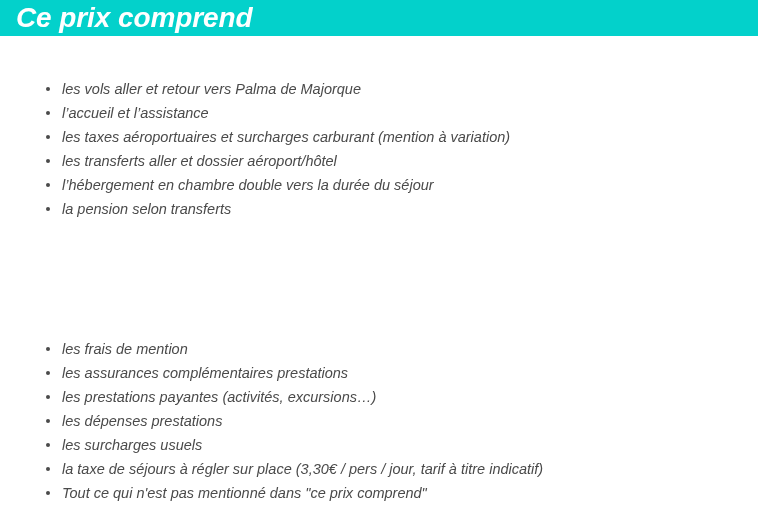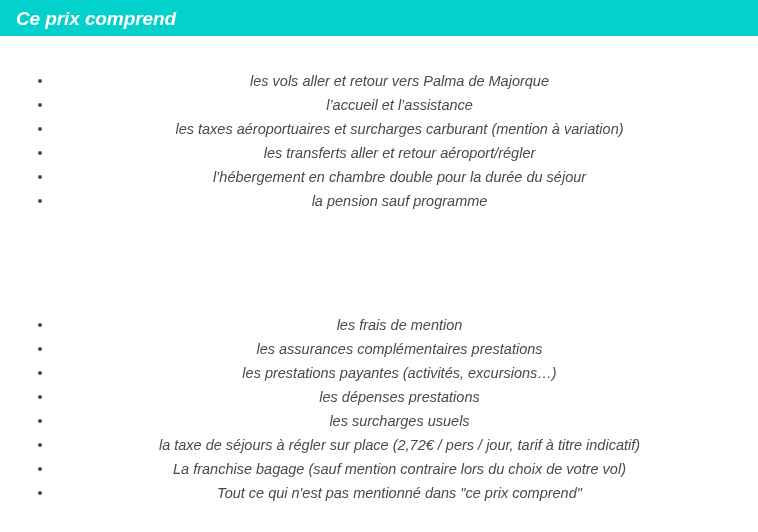--- a/index.html
+++ b/index.html
@@ -22,31 +22,30 @@
   .section-header {
     background: #03d1cb;
     height: 36px;
     display: flex;
     align-items: center;
     padding: 0 0 0 16px;
     box-sizing: border-box;
   }
   .section-header-title {
     color: #ffffff;
-    font-size: 19px;
+    font-size: 28px;
     font-weight: bold;
     font-style: italic;
     letter-spacing: -0.1px;
     line-height: 1;
     white-space: nowrap;
   }
   .section-body {
     padding: 9px;
-    margin: 4px;
-    text-align: center;
+    margin: 12px;
   }
   ul.bullet-list {
     list-style: none;
     margin: 0;
     padding: 0;
   }
   ul.bullet-list li {
     position: relative;
     color: #4a4a4a;
     font-size: 14.5px;
@@ -77,38 +76,37 @@
   <div class="section">
     <div class="section-header">
       <span class="section-header-title">Ce prix comprend</span>
     </div>
     <div class="section-body">
       <div class="list-1-top"></div>
       <ul class="bullet-list">
         <li>les vols aller et retour vers Palma de Majorque</li>
         <li>l’accueil et l’assistance</li>
         <li>les taxes aéroportuaires et surcharges carburant (mention à variation)</li>
-        <li>les transferts aller et retour aéroport/régler</li>
-        <li>l’hébergement en chambre double pour la durée du séjour</li>
-        <li>la pension sauf programme</li>
+        <li>les transferts aller et dossier aéroport/hôtel</li>
+        <li>l’hébergement en chambre double vers la durée du séjour</li>
+        <li>la pension selon transferts</li>
       </ul>
     </div>
   </div>
 
   <div class="spacer-after-list-1"></div>
 
   <div class="section">
     <div class="section-body">
       <div class="spacer-before-list-2"></div>
       <ul class="bullet-list">
         <li>les frais de mention</li>
         <li>les assurances complémentaires prestations</li>
         <li>les prestations payantes (activités, excursions…)</li>
         <li>les dépenses prestations</li>
         <li>les surcharges usuels</li>
-        <li>la taxe de séjours à régler sur place (2,72€ / pers / jour, tarif à titre indicatif)</li>
-        <li>La franchise bagage (sauf mention contraire lors du choix de votre vol)</li>
+        <li>la taxe de séjours à régler sur place (3,30€ / pers / jour, tarif à titre indicatif)</li>
         <li>Tout ce qui n'est pas mentionné dans "ce prix comprend"</li>
       </ul>
     </div>
   </div>
 
 </div>
 
 </body></html>

